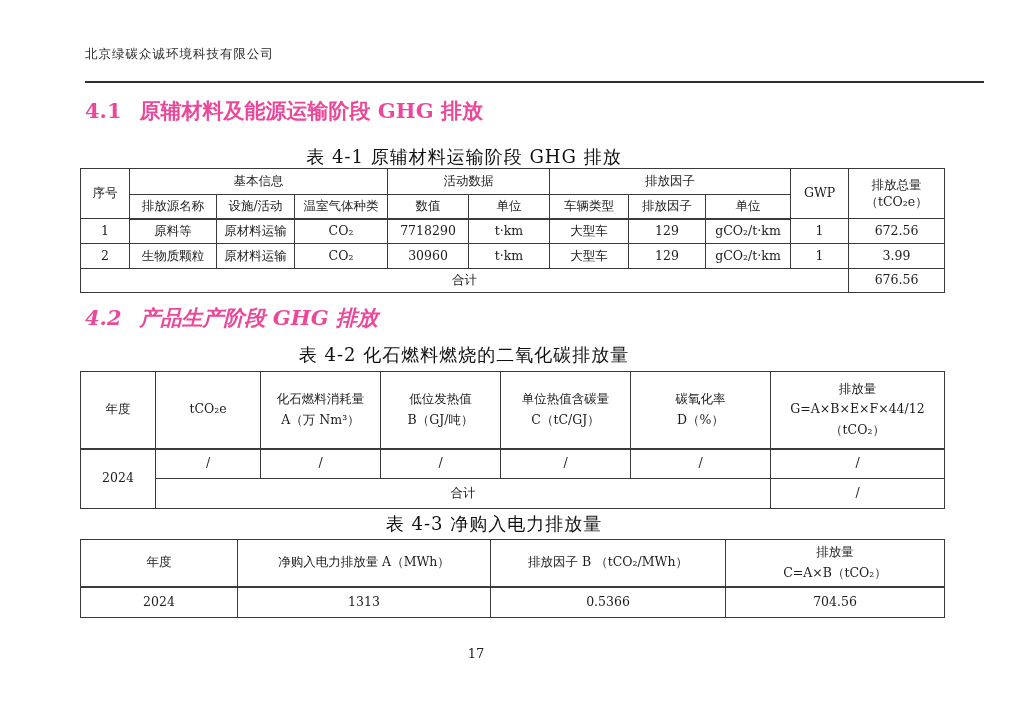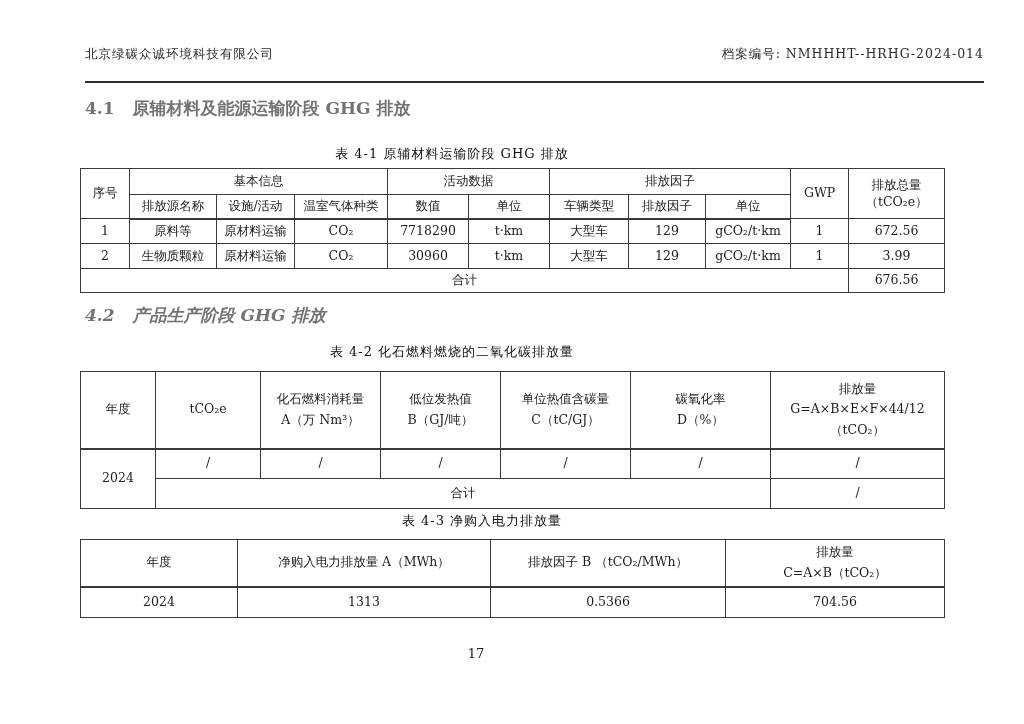--- a/index.html
+++ b/index.html
@@ -22,34 +22,34 @@
     padding-bottom: 18px;
     border-bottom: 2px solid #2e2e2e;
     color: #2a2a2a;
     letter-spacing: 1px;
   }
 
   
   .section-heading {
     position: absolute;
     left: 85px;
-    font-size: 17px;
+    font-size: 21px;
     font-weight: bold;
-    color: #737373;
+    color: #ec4899;
   }
   .section-heading .sec-num { margin-right: 18px; }
   #sec41 { top: 97px; }
   #sec42 { top: 304px; font-style: italic; }
 
   
   .table-caption {
     position: absolute;
-    left: 0; width: 904px;
+    left: 12px; width: 904px;
     text-align: center;
-    font-size: 13px;
+    font-size: 18px;
     color: #111;
     letter-spacing: 1px;
   }
   #cap1 { top: 145px; }
   #cap2 { top: 343px; }
   #cap3 { top: 512px; margin-left: 30px; }
 
   
   table {
     position: absolute;
@@ -96,21 +96,20 @@
     text-align: center;
     font-size: 13px;
     color: #222;
   }
 </style>
 </head>
 <body>
 
 <div class="doc-header">
   <span>北京绿碳众诚环境科技有限公司</span>
-  <span>档案编号: NMHHHT--HRHG-2024-014</span>
 </div>
 
 <div class="section-heading" id="sec41">
   <span class="sec-num">4.1</span><span>原辅材料及能源运输阶段 GHG 排放</span>
 </div>
 
 <div class="table-caption" id="cap1">表 4-1  原辅材料运输阶段 GHG 排放</div>
 
 <table id="table1">
   <colgroup>

